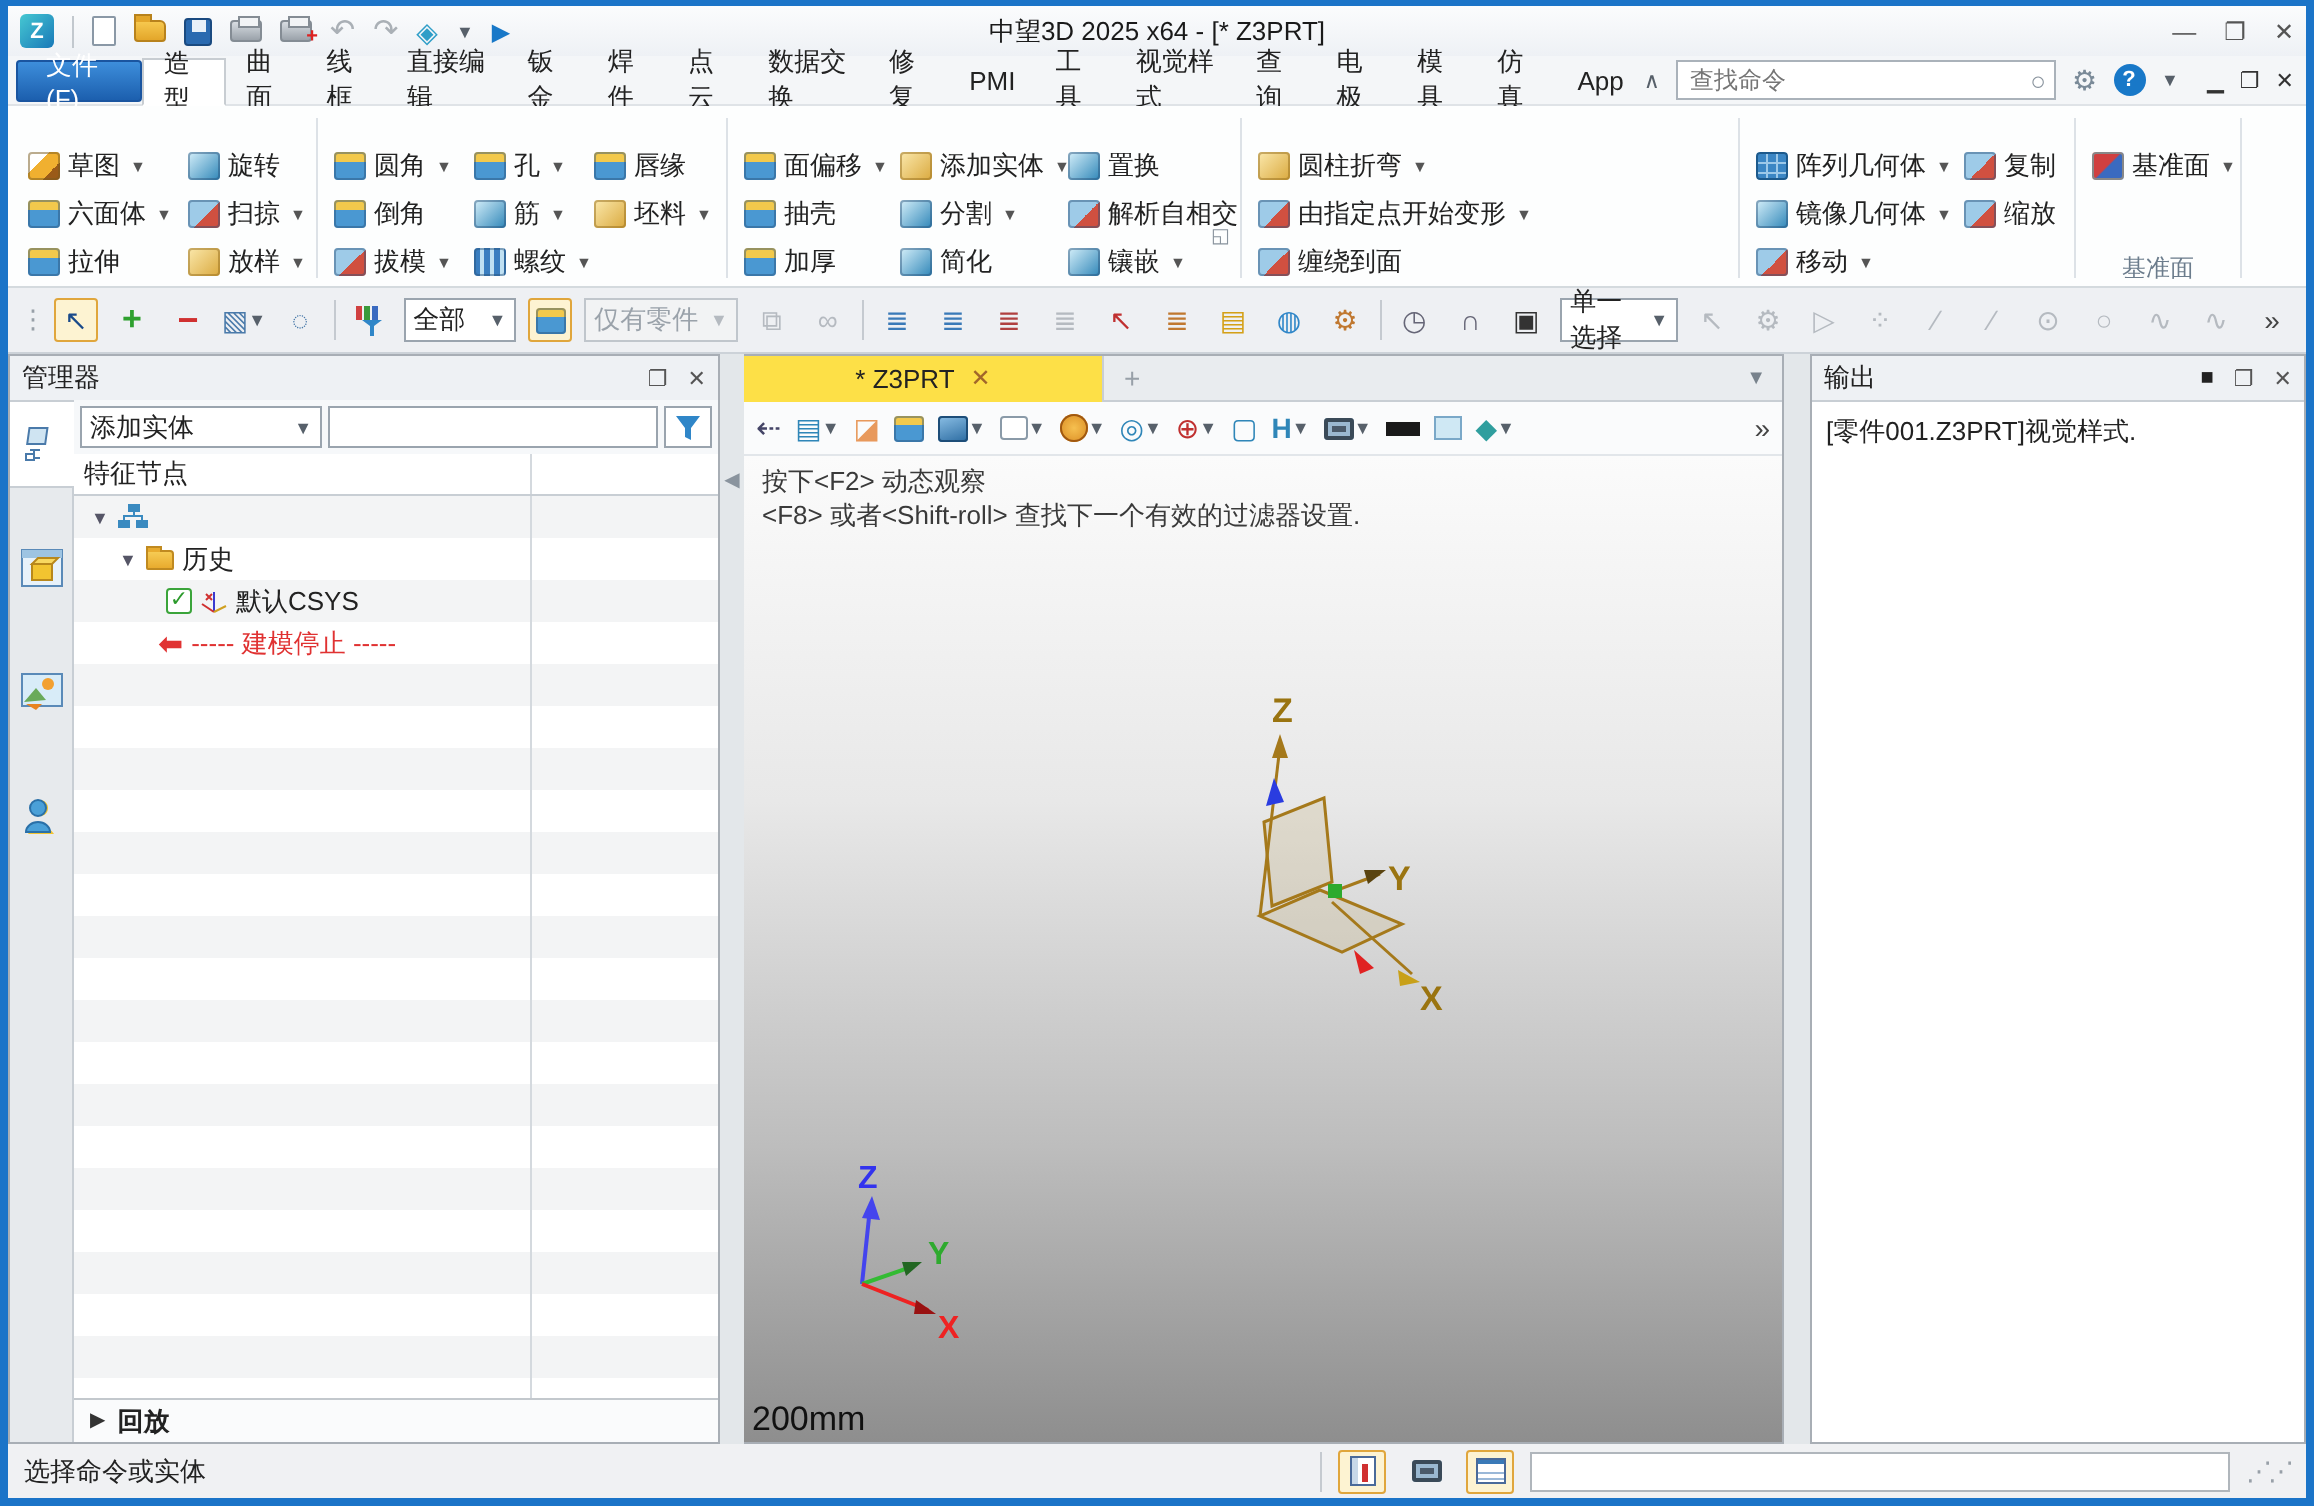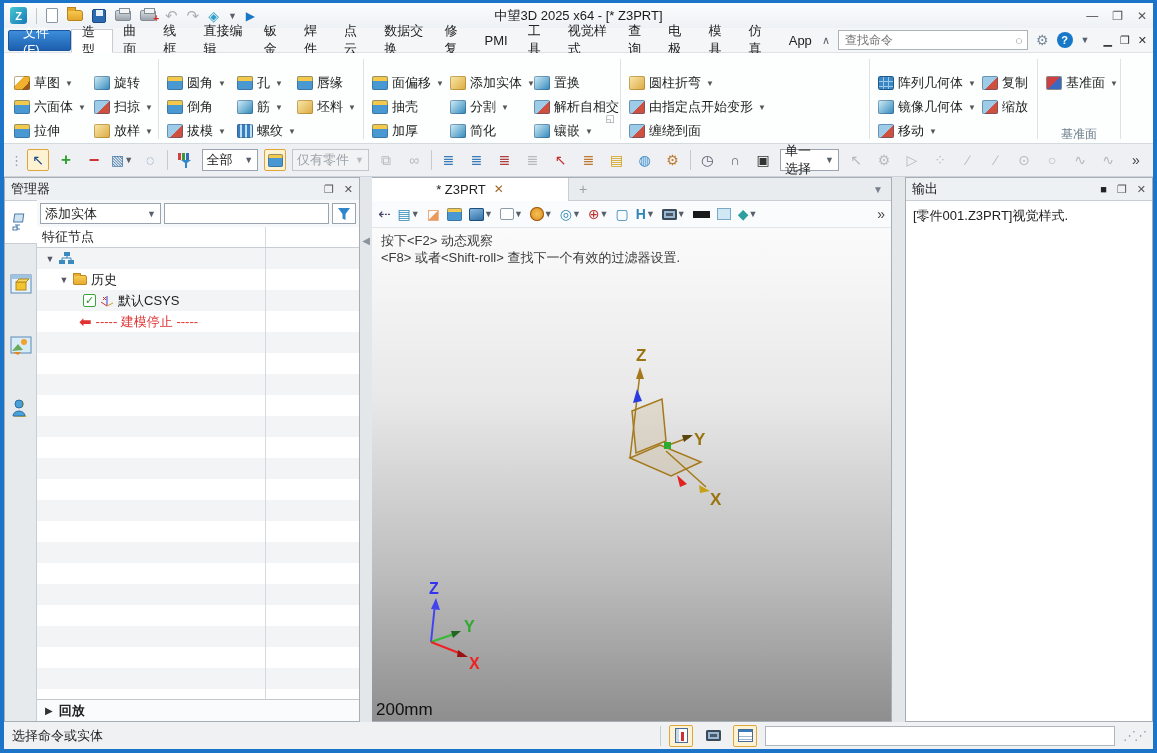--- a/index.html
+++ b/index.html
@@ -100,21 +100,21 @@
   .playback{height:22px;border-top:1px solid #c3c8cd;background:#fafbfc;display:flex;align-items:center;gap:6px;padding:0 8px;font-weight:bold;flex:none;}
   .playtri{color:#333;font-size:10px;}
 
   .split1{position:absolute;left:360px;top:177px;width:12px;height:545px;background:#e3e7ea;display:flex;justify-content:center;}
   .split1 span{margin-top:58px;color:#8a949e;font-size:10px;}
   .split2{position:absolute;left:892px;top:177px;width:13px;height:545px;background:#e3e7ea;}
 
   
   .viewport{position:absolute;left:372px;top:177px;width:520px;height:545px;display:flex;flex-direction:column;border:1px solid #a8aeb5;border-left:none;}
   .tabbar{height:23px;background:#e9ecef;display:flex;align-items:center;flex:none;border-bottom:1px solid #c8ced4;}
-  .vtab{height:23px;width:197px;background:#ffffff;border-right:1px solid #c8ced4;display:flex;align-items:center;justify-content:center;gap:8px;}
+  .vtab{height:23px;width:180px;background:#fde047;border-right:1px solid #c8ced4;display:flex;align-items:center;justify-content:center;gap:8px;}
   .tabx{color:#a2672a;font-weight:bold;font-size:12px;}
   .newtab{color:#98a0a8;font-size:14px;margin-left:10px;}
   .tablist{margin-left:auto;margin-right:8px;color:#78828c;font-size:10px;}
   .vtools{height:27px;background:#fafbfc;border-bottom:1px solid #e2e6ea;display:flex;align-items:center;gap:7px;padding:0 6px;flex:none;}
   .vti{display:flex;align-items:center;justify-content:center;font-size:14px;cursor:default;}
   .shadebox{width:15px;height:13px;border-radius:2px;background:linear-gradient(160deg,#8cc0e6,#2a6aa0);box-shadow:inset 0 0 0 1px #1d4d78;}
   .wirebox{width:14px;height:12px;border:1px solid #8a9aa8;border-radius:2px;background:#fff;}
   .wheel{width:14px;height:14px;border-radius:50%;background:radial-gradient(#f6c050,#d88820);box-shadow:inset 0 0 0 1px #a05810;}
   .monitor{width:15px;height:11px;background:#4a5a6a;border-radius:2px;box-shadow:inset 0 0 0 2px #3a4a58,inset 0 0 0 4px #9ab8d0;}
   .blackbar{width:17px;height:7px;background:#1a1a1a;}

